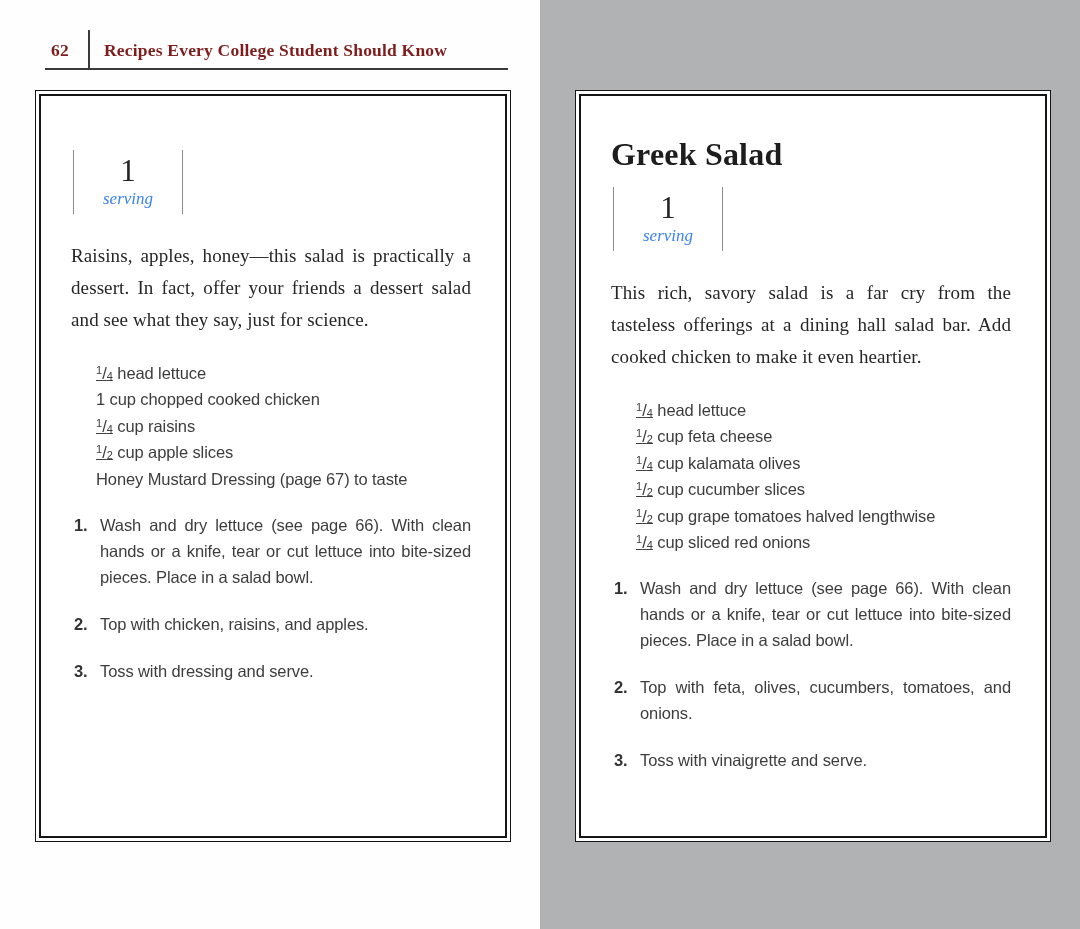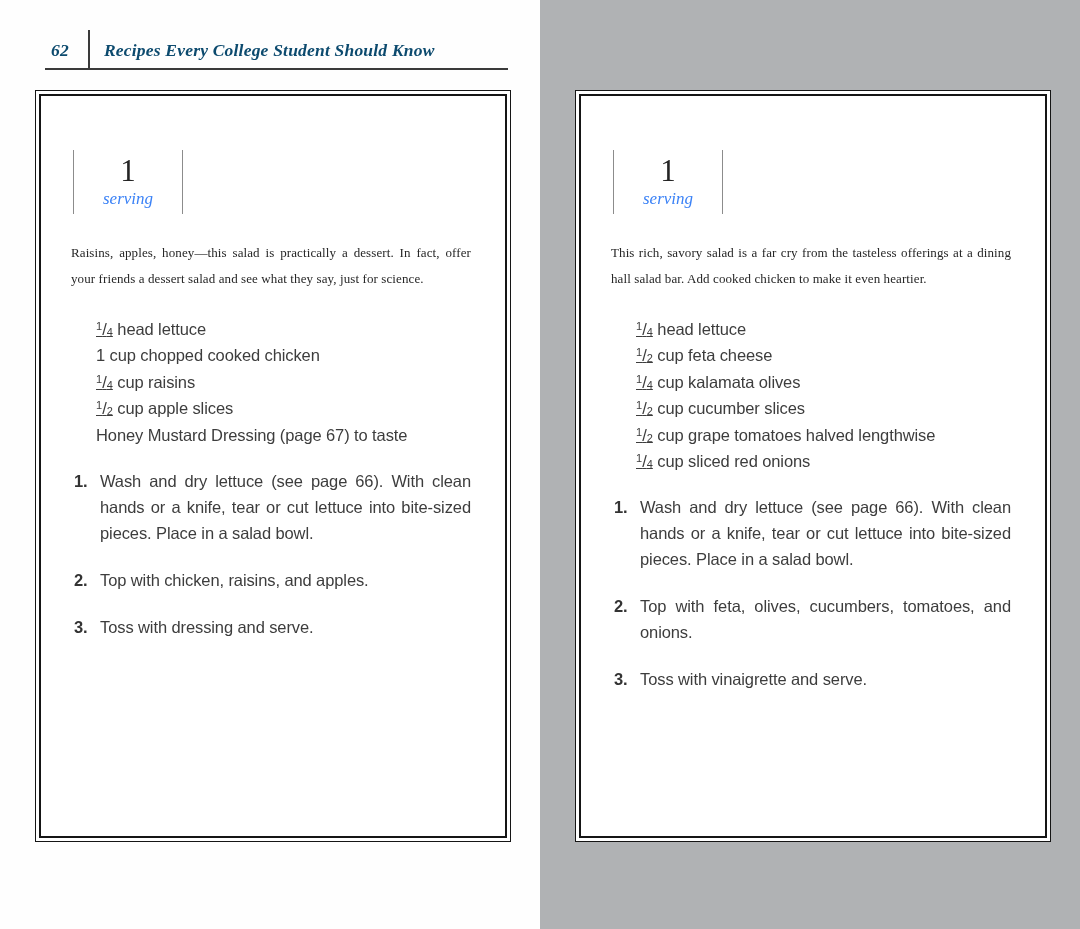--- a/index.html
+++ b/index.html
@@ -15,23 +15,22 @@
 
   
   .running-head{
     position:absolute;top:28px;height:40px;
     border-bottom:2px solid #3a3a3a;
   }
   .rh-left{left:45px;width:463px;}
   .rh-right{left:35px;width:473px;}
   .rh-text{
     position:absolute;bottom:7px;
-    font-weight:700;font-size:17.5px;color:#0c4a6e;letter-spacing:.2px;
+    font-weight:700;font-size:17.5px;color:#7f1d1d;letter-spacing:.2px;
     white-space:nowrap;
-    font-style:italic;
   }
   .rh-num-left{left:6px;}
   .rh-title-left{left:59px;}
   .rh-title-right{right:66px;}
   .rh-num-right{right:12px;}
   .rh-divider{position:absolute;top:2px;bottom:0;width:1.5px;background:#3a3a3a;}
   .rh-div-left{left:43px;}
   .rh-div-right{right:49px;}
 
   
@@ -51,21 +50,21 @@
   }
   .serving-block{
     margin-top:14px;margin-left:2px;width:108px;height:64px;
     border-left:1px solid #8c8c8c;border-right:1px solid #8c8c8c;
     display:flex;flex-direction:column;align-items:center;justify-content:center;
   }
   .serving-count{font-size:31px;line-height:30px;color:#242424;}
   .serving-unit{font-style:italic;font-size:17px;color:#3b82f6;margin-top:3px;}
 
   .recipe-intro{
-    margin-top:26px;font-size:13px;line-height:26px;color:#262626;
+    margin-top:26px;font-size:19px;line-height:32px;color:#262626;
     text-align:justify;letter-spacing:.1px;
   }
 
   .ingredient-list{
     margin-top:24px;margin-left:25px;
     font-family:"Liberation Sans","DejaVu Sans",sans-serif;
     font-size:16.5px;line-height:26.4px;color:#3d3d3d;letter-spacing:-.1px;
   }
   .ing-row{white-space:nowrap;}
   .fr{letter-spacing:0;text-decoration:underline;}
@@ -120,20 +119,21 @@
           </div>
         </div>
     </div>
   </div>
 </div>
 
 <div class="page page-right">
 
   <div class="card">
     <div class="card-inner">
+      <div class="recipe-title">Greek Salad</div>
       <div class="serving-block">
         <div class="serving-count">1</div>
         <div class="serving-unit">serving</div>
       </div>
       <div class="recipe-intro">This rich, savory salad is a far cry from the tasteless offerings at a dining hall salad bar. Add cooked chicken to make it even heartier.</div>
       <div class="ingredient-list">
           <div class="ing-row"><span class="fr"><sup>1</sup>/<sub>4</sub></span> head lettuce</div>
           <div class="ing-row"><span class="fr"><sup>1</sup>/<sub>2</sub></span> cup feta cheese</div>
           <div class="ing-row"><span class="fr"><sup>1</sup>/<sub>4</sub></span> cup kalamata olives</div>
           <div class="ing-row"><span class="fr"><sup>1</sup>/<sub>2</sub></span> cup cucumber slices</div>

